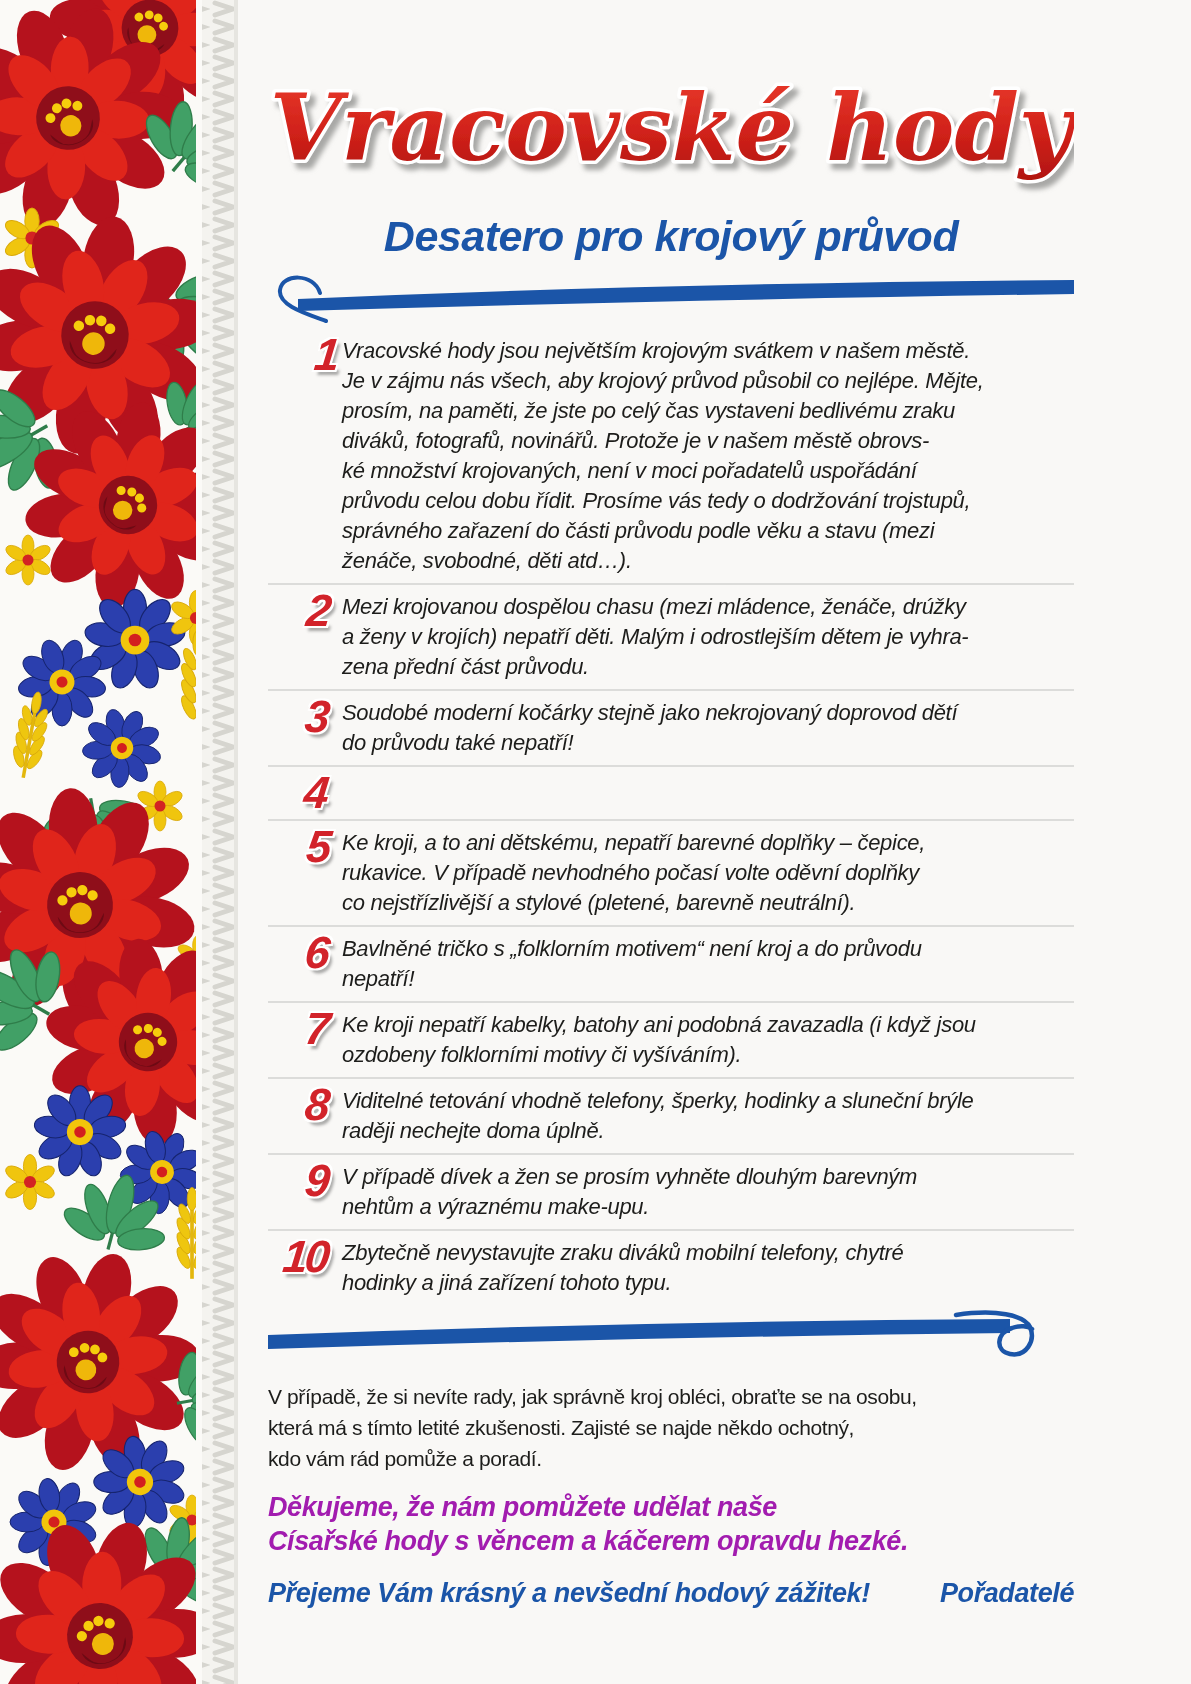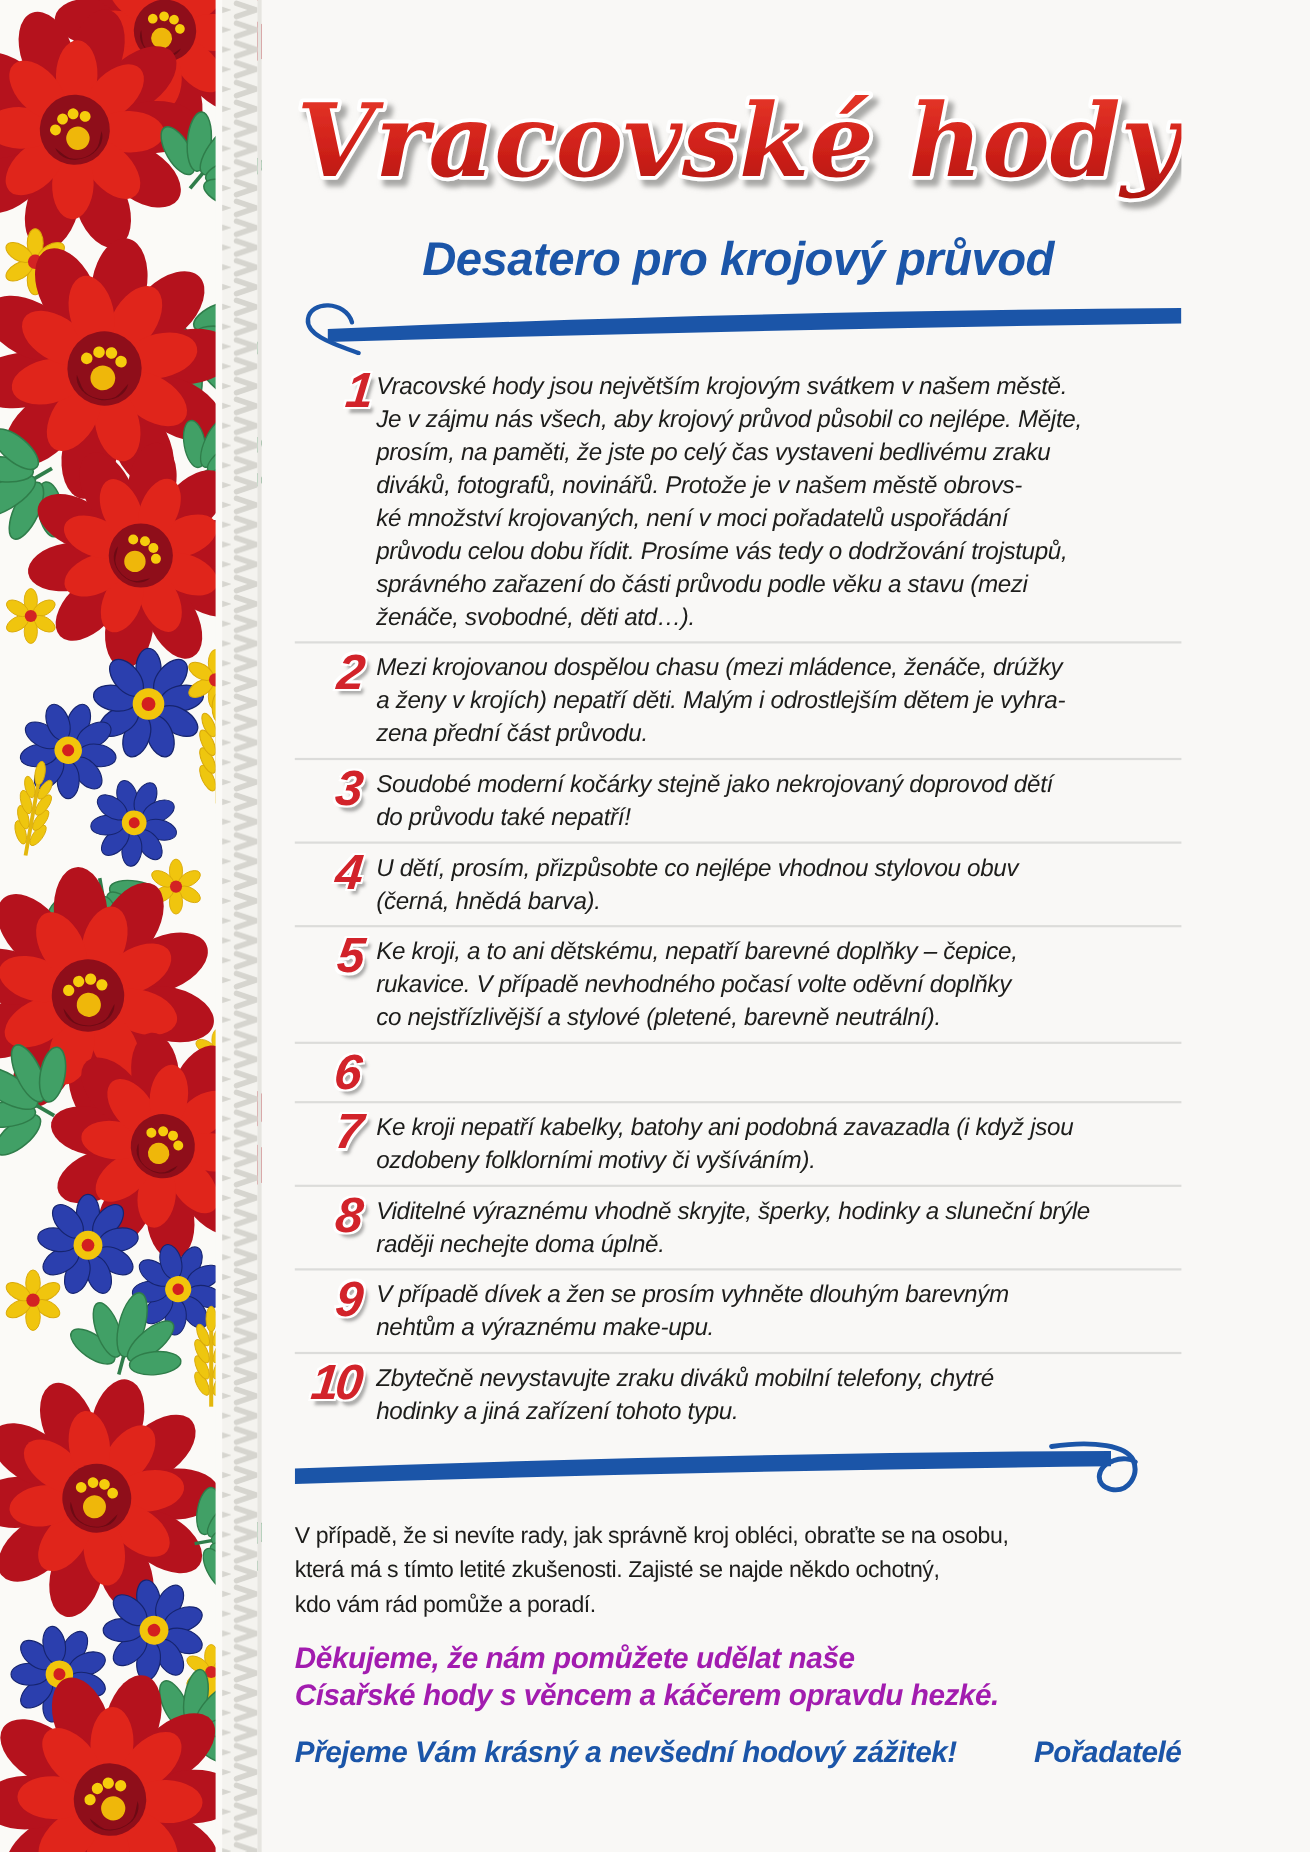--- a/index.html
+++ b/index.html
@@ -233,40 +233,40 @@
 a ženy v krojích) nepatří děti. Malým i odrostlejším dětem je vyhra-
 zena přední část průvodu.</div>
       </div>
       <div class="rule">
         <div class="rule-num">3</div>
         <div class="rule-text">Soudobé moderní kočárky stejně jako nekrojovaný doprovod dětí
 do průvodu také nepatří!</div>
       </div>
       <div class="rule">
         <div class="rule-num">4</div>
-        <div class="rule-text">U dětí, prosím, přizpůsobte co nejlépe vhodnou stylovou obuv
-(černá, hnědá barva).</div>
       </div>
       <div class="rule">
         <div class="rule-num">5</div>
         <div class="rule-text">Ke kroji, a to ani dětskému, nepatří barevné doplňky – čepice,
 rukavice. V případě nevhodného počasí volte oděvní doplňky
 co nejstřízlivější a stylové (pletené, barevně neutrální).</div>
       </div>
       <div class="rule">
         <div class="rule-num">6</div>
+        <div class="rule-text">Bavlněné tričko s „folklorním motivem“ není kroj a do průvodu
+nepatří!</div>
       </div>
       <div class="rule">
         <div class="rule-num">7</div>
         <div class="rule-text">Ke kroji nepatří kabelky, batohy ani podobná zavazadla (i když jsou
 ozdobeny folklorními motivy či vyšíváním).</div>
       </div>
       <div class="rule">
         <div class="rule-num">8</div>
-        <div class="rule-text">Viditelné výraznému vhodně skryjte, šperky, hodinky a sluneční brýle
+        <div class="rule-text">Viditelné tetování vhodně telefony, šperky, hodinky a sluneční brýle
 raději nechejte doma úplně.</div>
       </div>
       <div class="rule">
         <div class="rule-num">9</div>
         <div class="rule-text">V případě dívek a žen se prosím vyhněte dlouhým barevným
 nehtům a výraznému make-upu.</div>
       </div>
       <div class="rule">
         <div class="rule-num">10</div>
         <div class="rule-text">Zbytečně nevystavujte zraku diváků mobilní telefony, chytré

